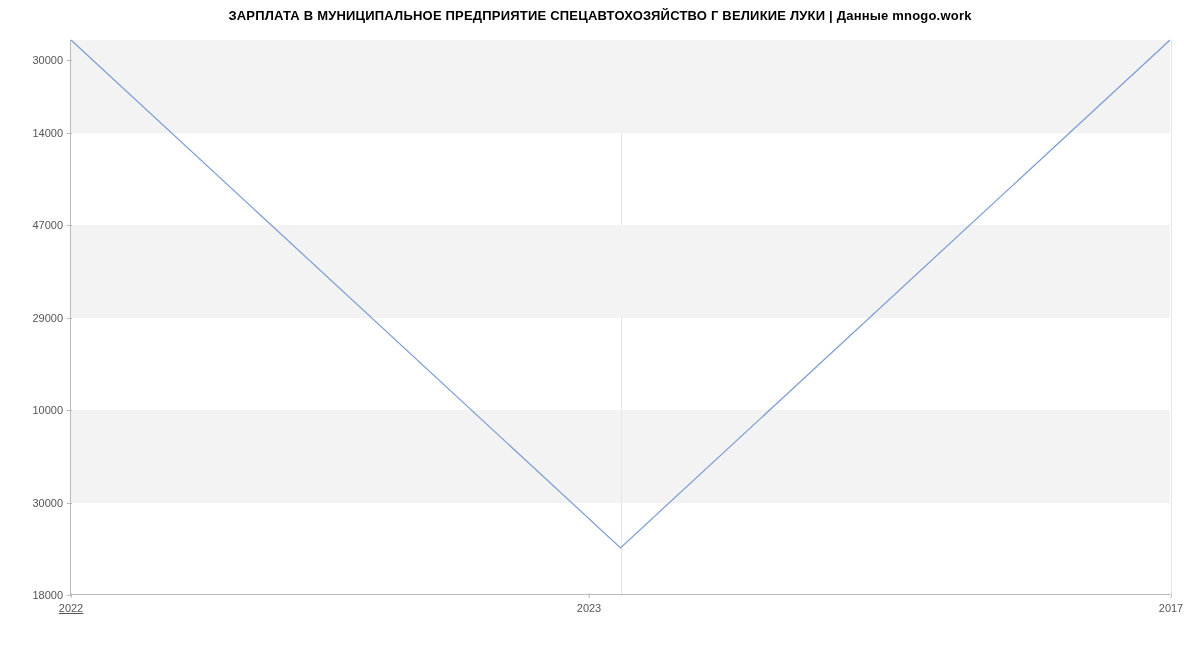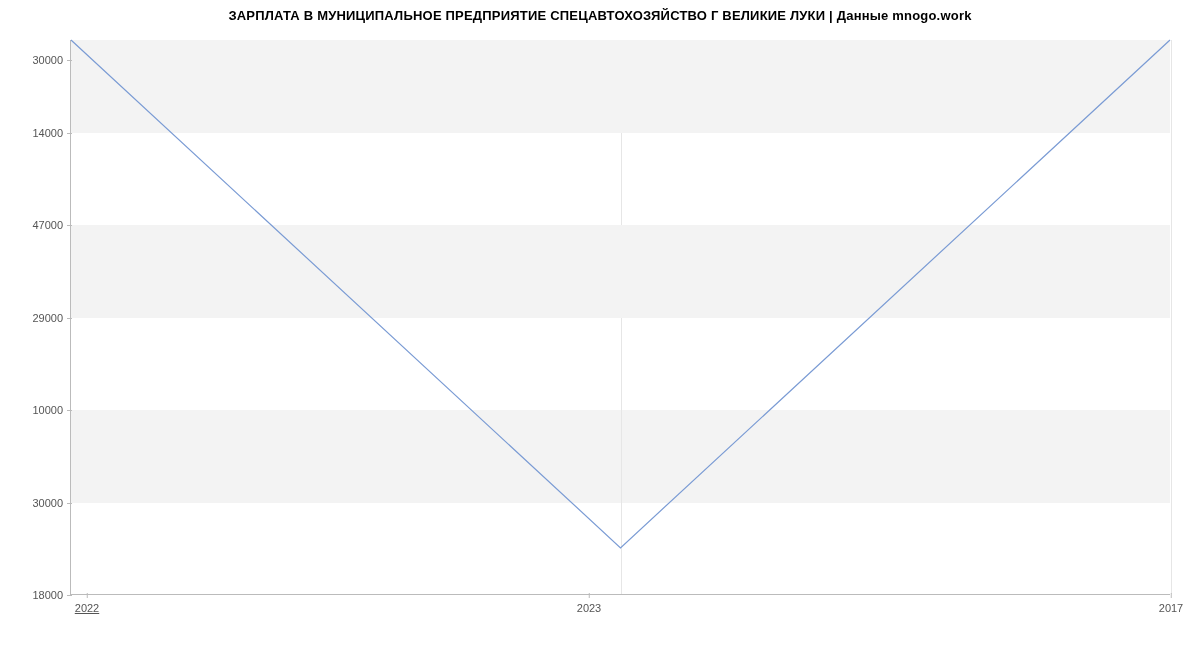--- a/index.html
+++ b/index.html
@@ -114,17 +114,17 @@
     <svg class="line" viewBox="0 0 1100 555" preserveAspectRatio="none">
       <polyline id="series" points="0.00,0.00 550.00,508.75 1100.00,0.00"></polyline>
     </svg>
   <div class="tick-y" style="top: 555px;">18000</div>
       <div class="tick-y" style="top: 462.5px;">30000</div>
       <div class="tick-y" style="top: 370px;">10000</div>
       <div class="tick-y" style="top: 277.5px;">29000</div>
       <div class="tick-y" style="top: 185px;">47000</div>
       <div class="tick-y" style="top: 92.5px;">14000</div>
       <div class="tick-y" style="top: 0px; margin-top: 20px;">30000</div>
-      <div class="tick-x" style="left: 16px; text-decoration: underline;">2022</div>
+      <div class="tick-x" style="left: 0px; text-decoration: underline;">2022</div>
       <div class="tick-x" style="left: 518px;">2023</div>
       <div class="tick-x" style="left: 1100px;">2017</div>
     </div>
 </div>
 
 </body></html>

